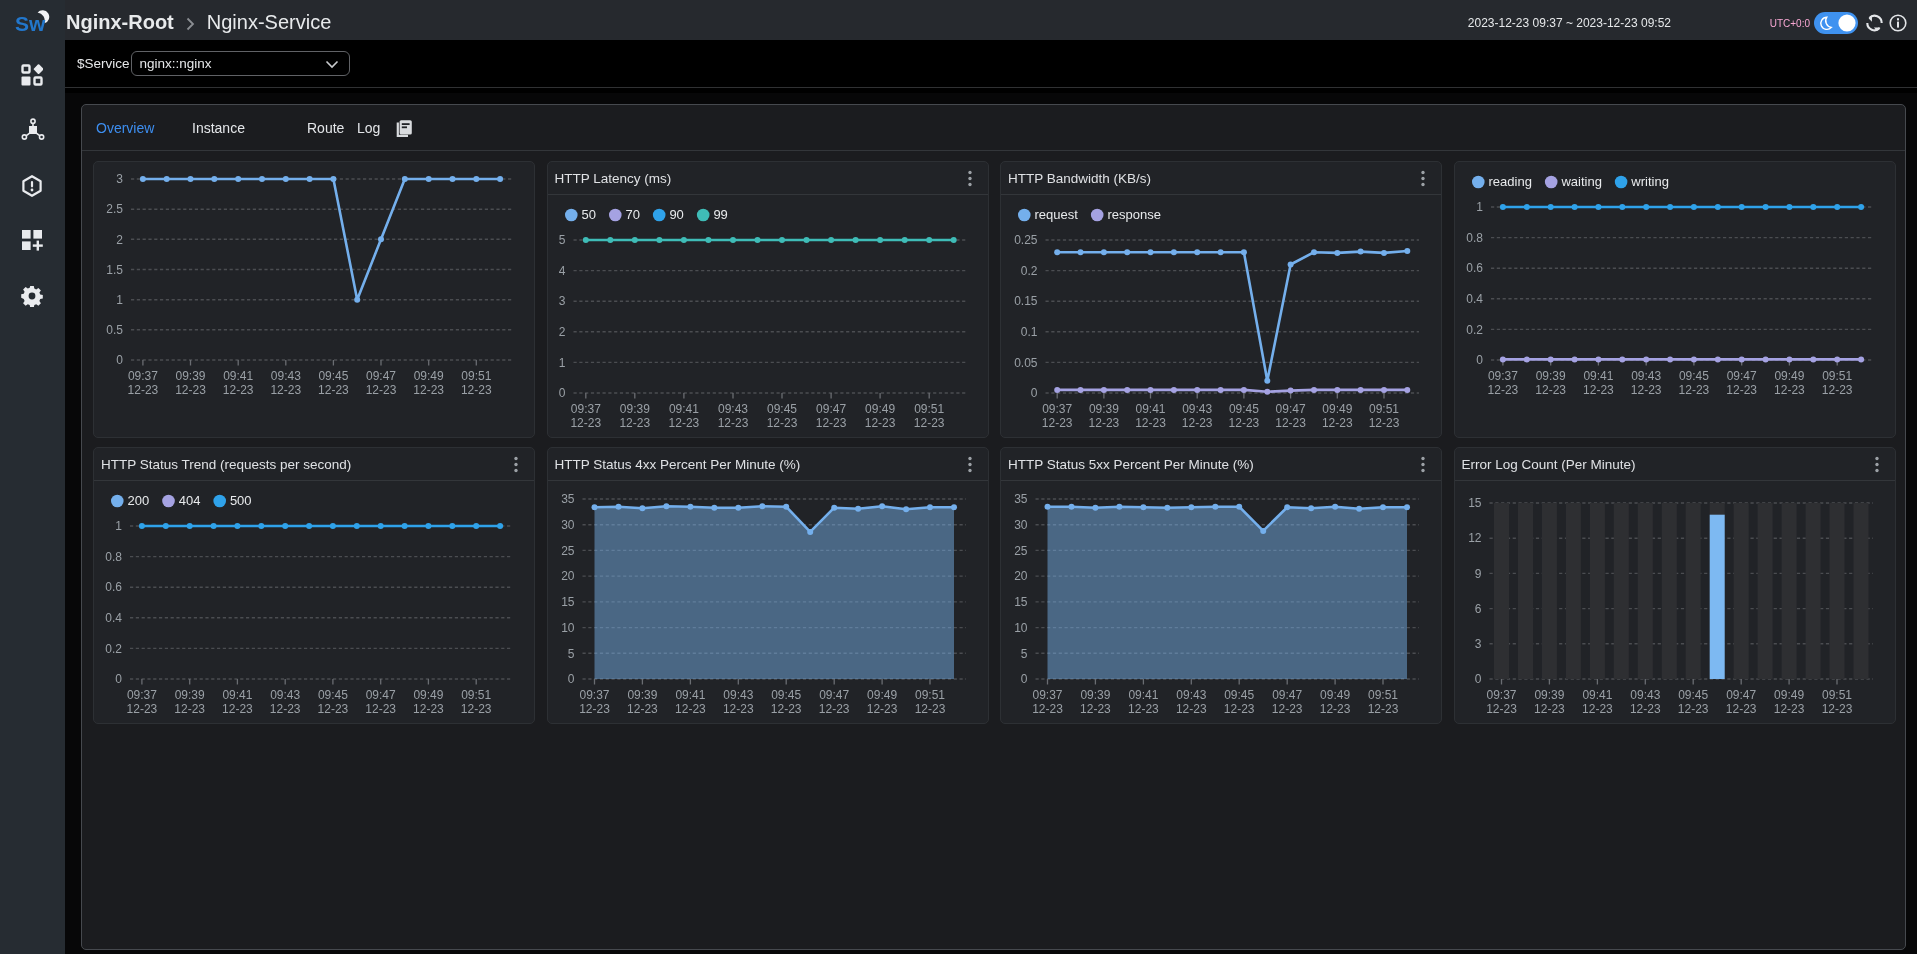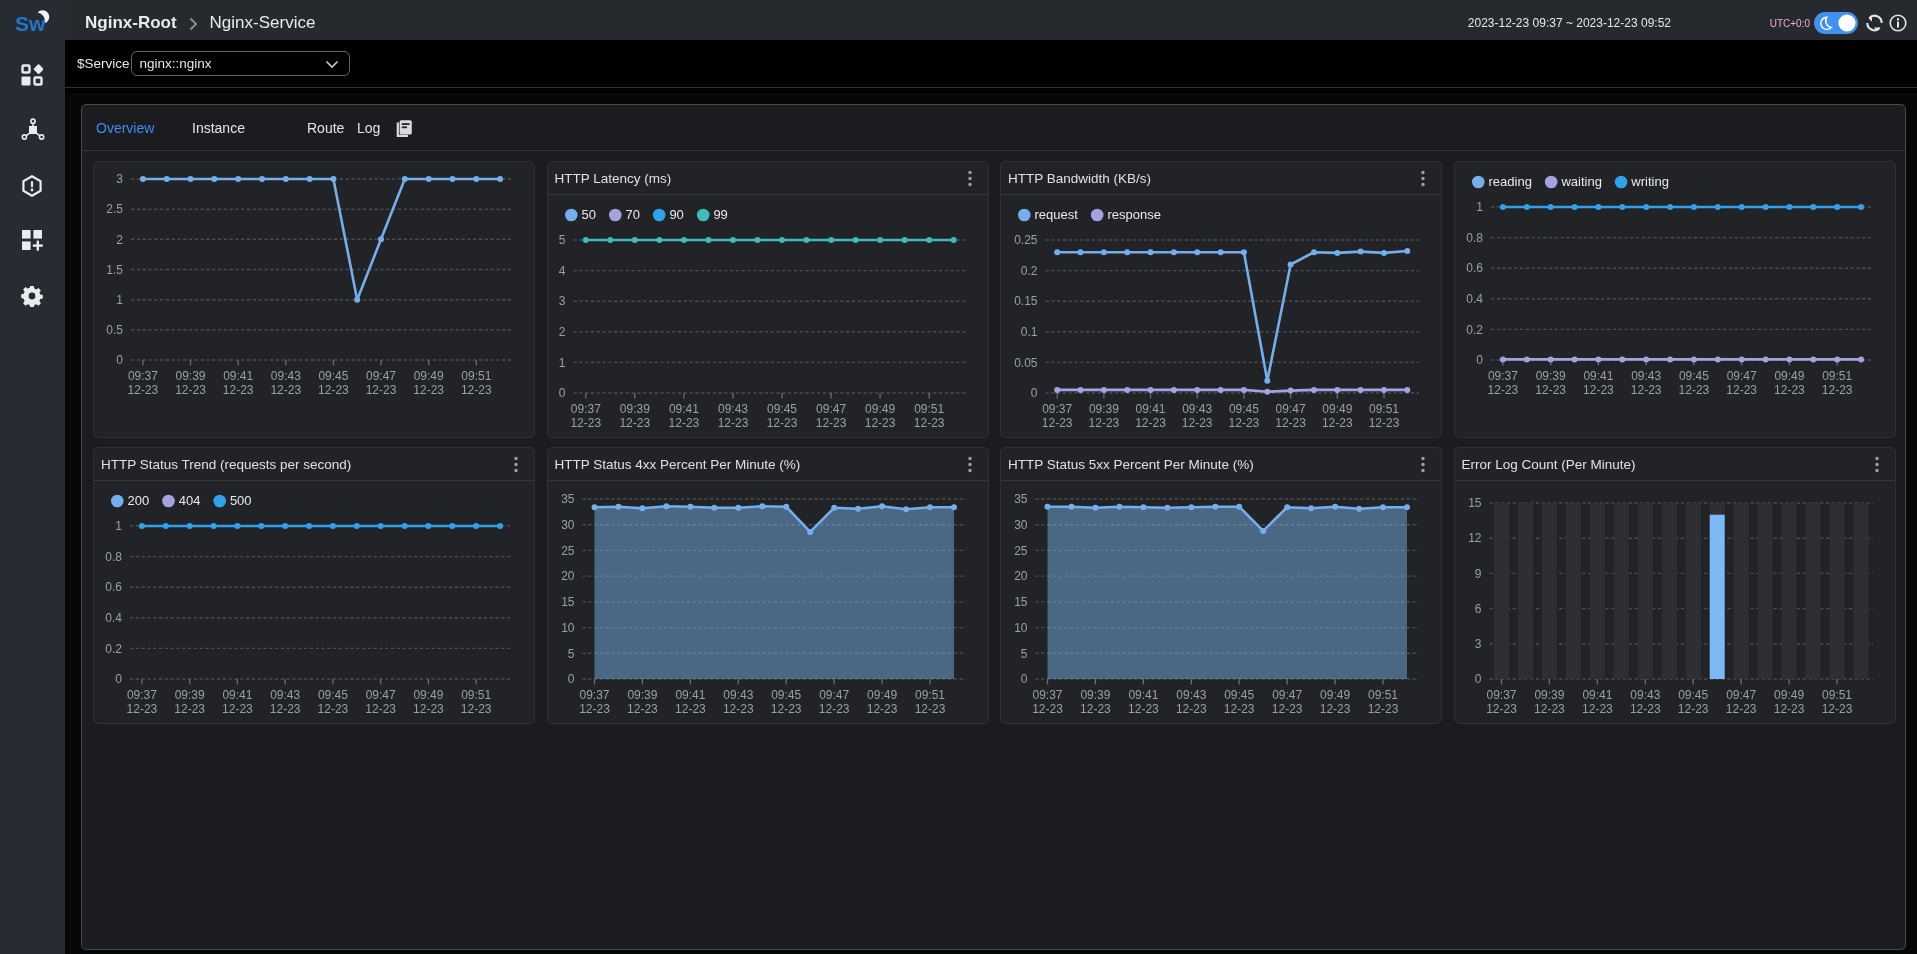--- a/index.html
+++ b/index.html
@@ -1,21 +1,21 @@
 <!DOCTYPE html>
 <html><head><meta charset="utf-8"><title>dash</title>
 <style>
 * { margin:0; padding:0; box-sizing:border-box; }
 body { width:1917px; height:954px; overflow:hidden; background:#000;
   font-family:"Liberation Sans", sans-serif; position:relative; }
 #sidebar { position:absolute; left:0; top:0; width:65px; height:954px; background:#262c32; z-index:5; }
 .logo { position:absolute; left:13px; top:7px; }
 .sic { position:absolute; left:21px; }
 #nav { position:absolute; left:65px; top:0; width:1852px; height:45px; background:#26292e; }
-.crumb { position:absolute; left:20px; top:0; height:45px; line-height:45px; font-size:17px; color:#e8eaec; }
+.crumb { position:absolute; left:1px; top:0; height:45px; line-height:45px; font-size:20px; color:#e8eaec; }
 .crumb b { font-weight:bold; }
 .crumb .sep { display:inline-block; vertical-align:middle; margin:0 12px; }
 .navright { position:absolute; right:10px; top:0; height:45px; }
 .nr { position:absolute; top:50%; transform:translateY(-50%); white-space:nowrap; }
 #toolbar { position:absolute; left:65px; top:40px; width:1905px; height:48px; background:#000000;
   border-bottom:1px solid #303133; }
 .svclabel { position:absolute; left:12px; top:0; height:47px; line-height:47px; font-size:13.5px; color:#e6e8ea; }
 .svcsel { position:absolute; left:65.5px; top:11px; width:219px; height:25px; border:1px solid #606266;
   border-radius:6px; color:#e6e8ea; font-size:13.5px; line-height:23px; padding-left:8px; background:transparent; }
 .svcsel .chev { position:absolute; right:10px; top:8px; }

